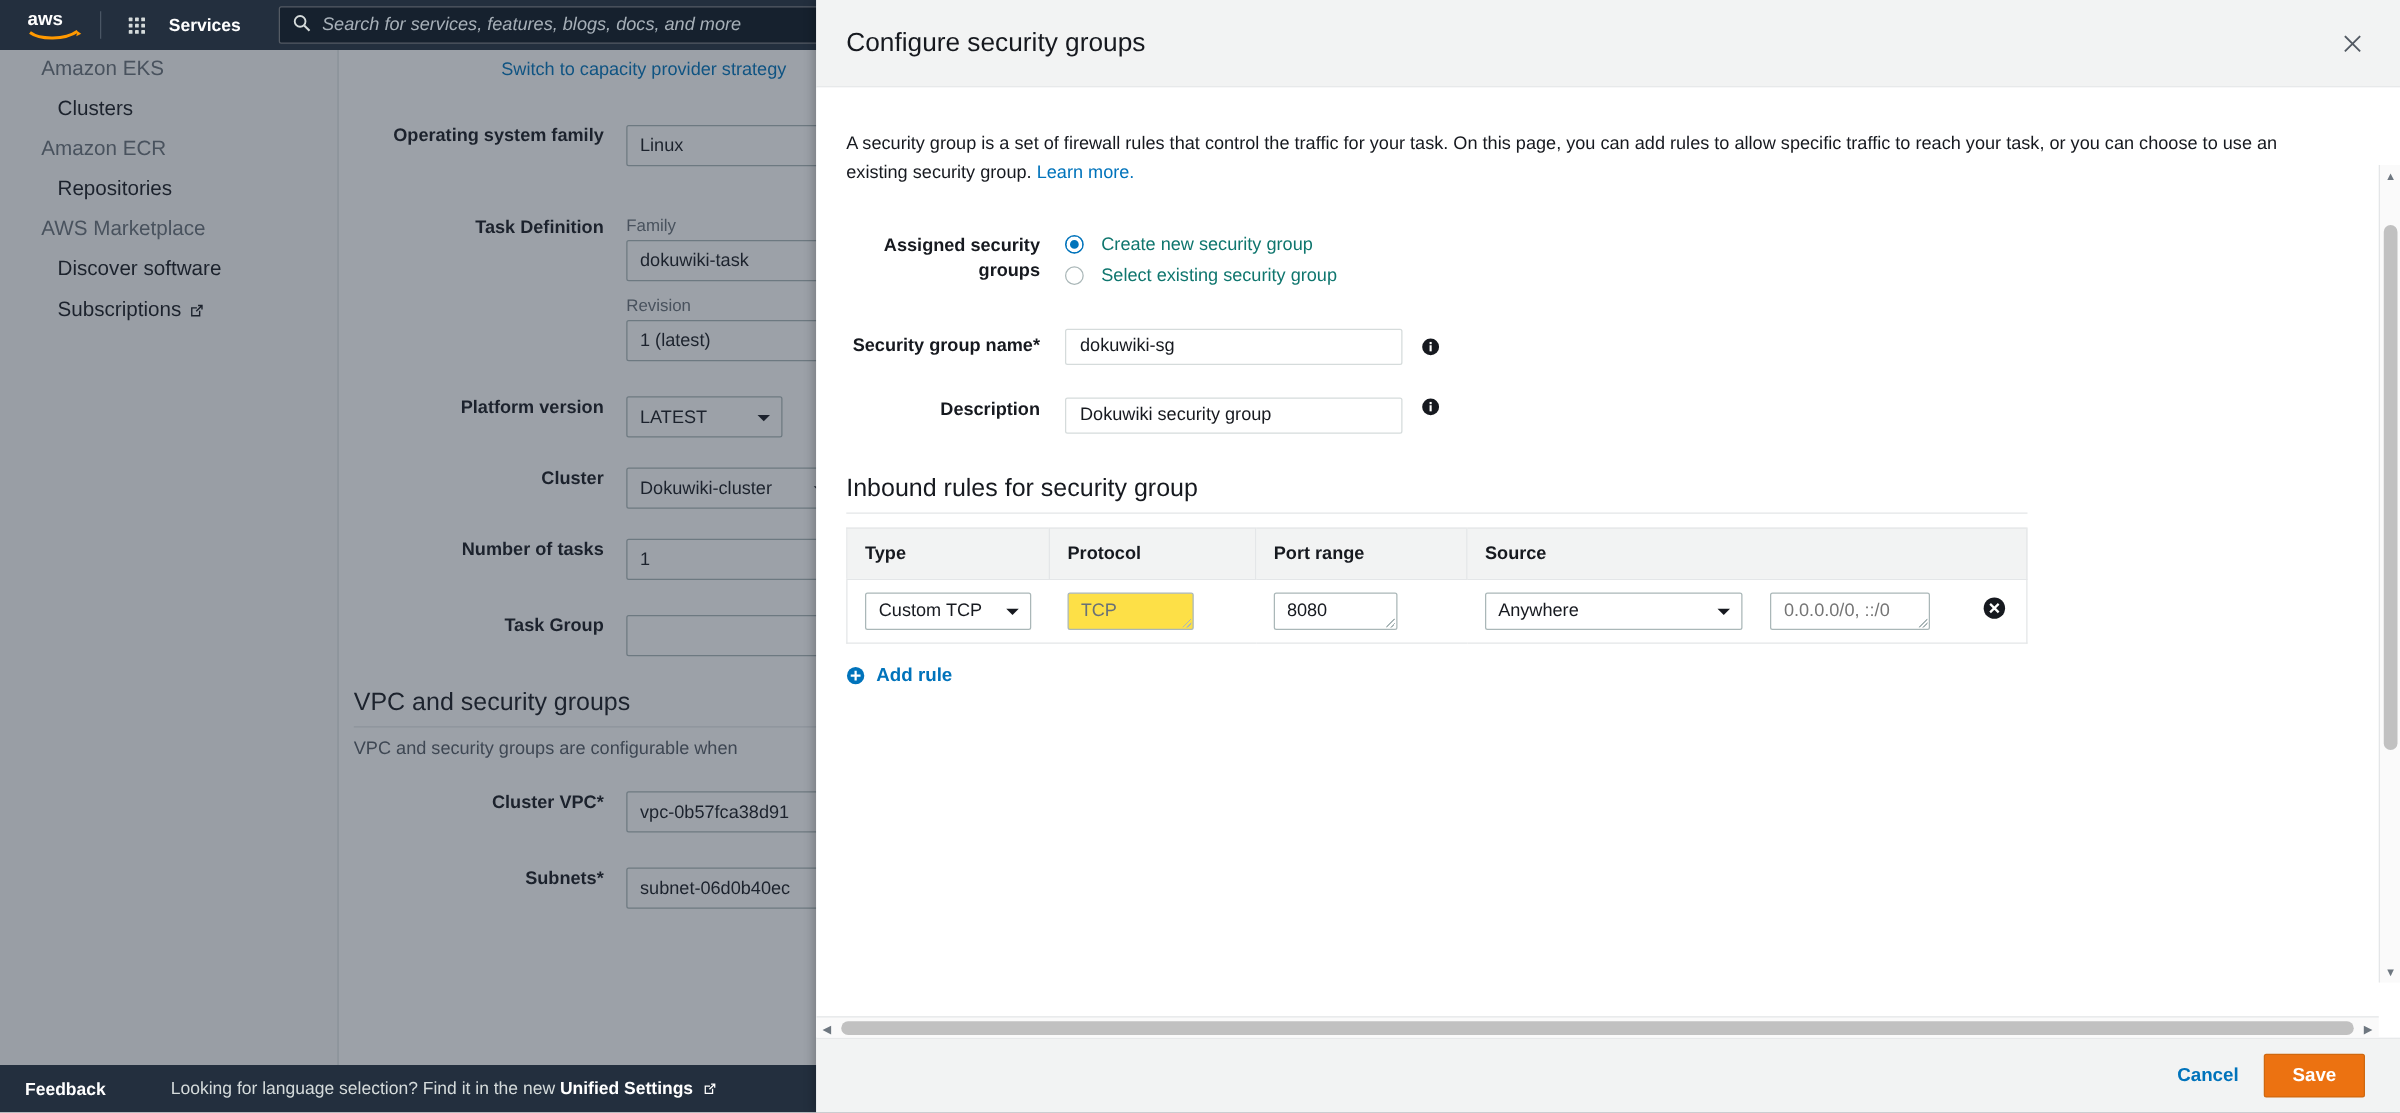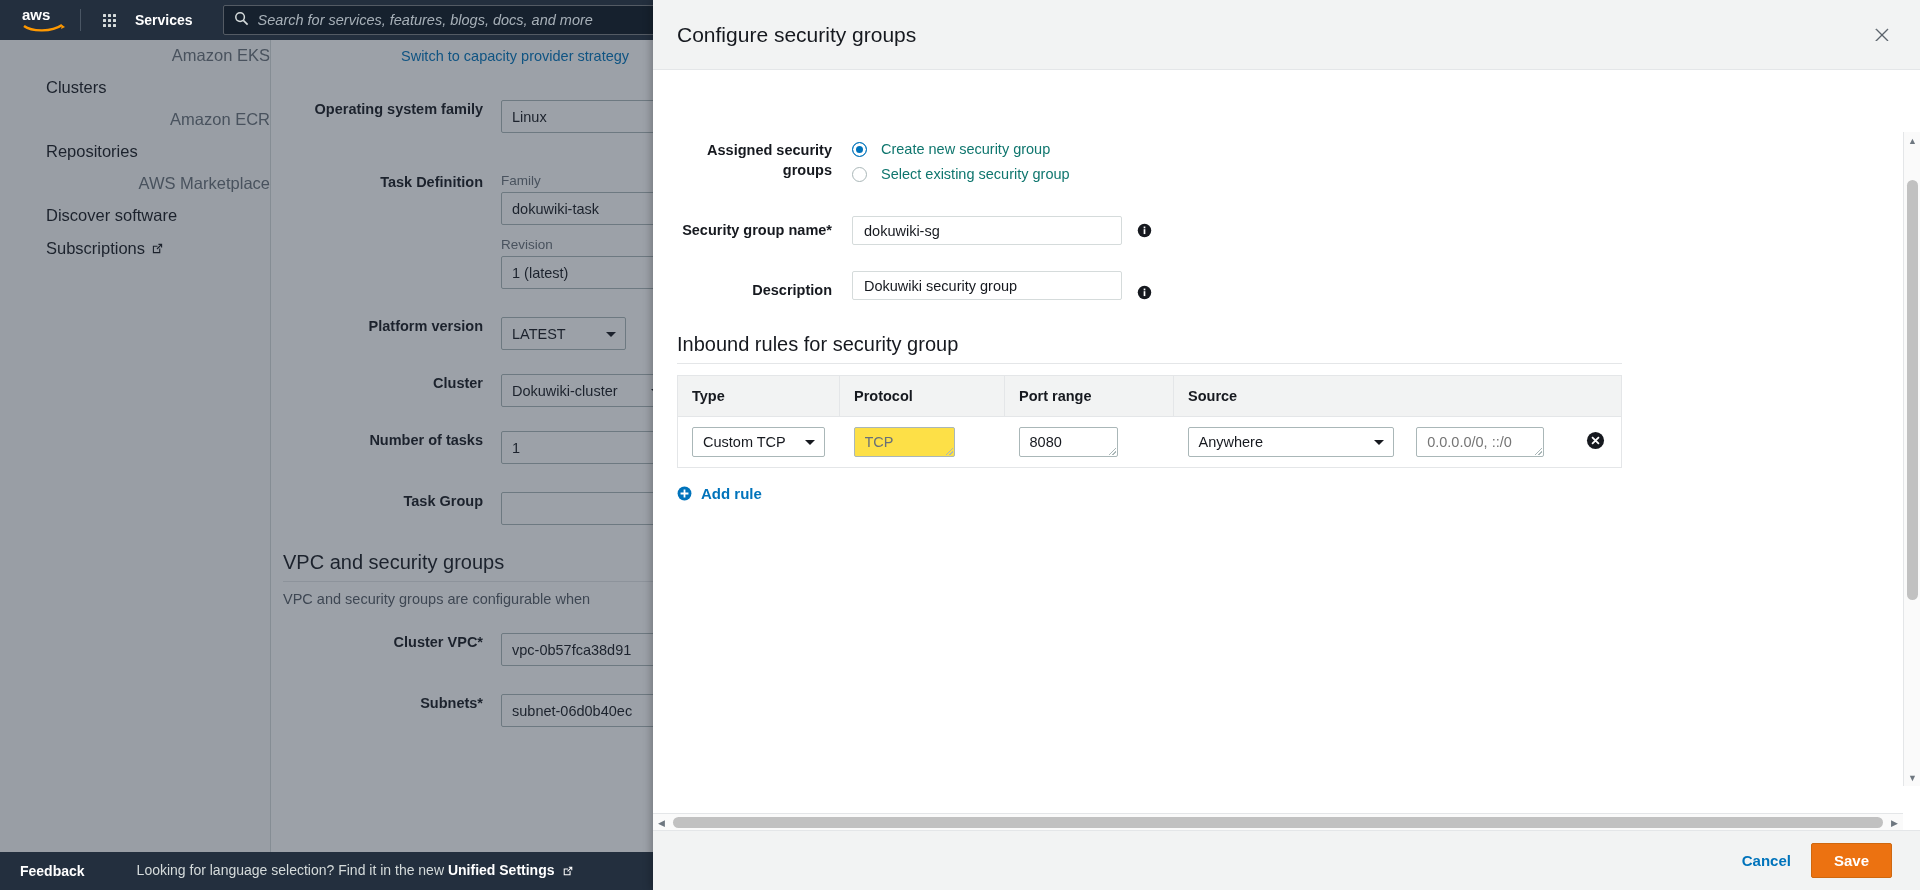--- a/index.html
+++ b/index.html
@@ -38,21 +38,21 @@
   
   .page {
     position: absolute; top: 40px; left: 0; width: 1920px; height: 812px;
     background: #ffffff; overflow: hidden;
   }
   .sidebar {
     position: absolute; top: 0; left: 0; width: 271px; height: 812px;
     background: #fafafa; border-right: 1px solid #d5dbdb;
     padding-top: 0px;
   }
-  .side-group { color: #687078; font-size: 16.5px; padding: 6px 0 6px 33px; text-align: right; }
+  .side-group { color: #687078; font-size: 16.5px; padding: 6px 0 6px 33px; }
   .side-item { color: #16191f; font-size: 16.5px; padding: 7px 0 7px 46px; cursor: pointer; display: flex; align-items: center; gap: 6px; }
   .ext-ico { display: inline-block; width: 13px; height: 13px; position: relative; }
   .ext-ico svg { display:block; }
 
   .formarea {
     position: absolute; top: 0; left: 271px; width: 1649px; height: 812px;
     background: #ffffff; padding-top: 6px;
   }
   .switch-link { color: #0073bb; font-size: 14.5px; position: absolute; left: 130px; top: 8px; cursor: pointer; }
   .frow { display: flex; align-items: flex-start; margin-top: 18px; }
@@ -372,20 +372,24 @@
       <div class="close-btn">
         <svg width="14" height="14" viewBox="0 0 14 14">
             <path d="M1.4 1 L13 12.6 L12.6 13 L1 1.4 Z M12.6 1 L13 1.4 L1.4 13 L1 12.6 Z" fill="#545b64" stroke="#545b64" stroke-width="0.9"></path>
           </svg>
       </div>
     </div>
 
     <div class="modal-body">
       <div class="modal-inner">
 
+        <div class="intro">
+          <span>A security group is a set of firewall rules that control the traffic for your task. On this page, you can add rules to allow specific traffic to reach your task, or you can choose to use an existing security group.</span>
+          <a href="#">Learn more.</a>
+        </div>
 
         <div class="mrow">
           <div class="mlabel">Assigned security groups</div>
           <div class="radio-col">
             <label class="radio-line">
               <span class="radio on"></span>
               <span class="radio-label">Create new security group</span>
             </label>
             <label class="radio-line">
               <span class="radio"></span>
@@ -399,21 +403,21 @@
           <input class="txt-field" value="dokuwiki-sg" style="">
           <span class="info-ico">
             <svg width="15" height="15" viewBox="0 0 16 16">
                 <circle cx="8" cy="8" r="7.2" fill="#16191f"></circle>
                 <rect x="7.1" y="6.6" width="1.8" height="5.2" fill="#ffffff"></rect>
                 <rect x="7.1" y="3.8" width="1.8" height="1.9" fill="#ffffff"></rect>
               </svg>
           </span>
         </div>
 
-        <div class="mrow" style="margin-top:26px; align-items:flex-end;">
+        <div class="mrow" style="margin-top:26px; align-items:flex-start;">
           <div class="mlabel">Description</div>
           <input class="txt-field" value="Dokuwiki security group" style="">
           <span class="info-ico">
             <svg width="15" height="15" viewBox="0 0 16 16">
                 <circle cx="8" cy="8" r="7.2" fill="#16191f"></circle>
                 <rect x="7.1" y="6.6" width="1.8" height="5.2" fill="#ffffff"></rect>
                 <rect x="7.1" y="3.8" width="1.8" height="1.9" fill="#ffffff"></rect>
               </svg>
           </span>
         </div>

